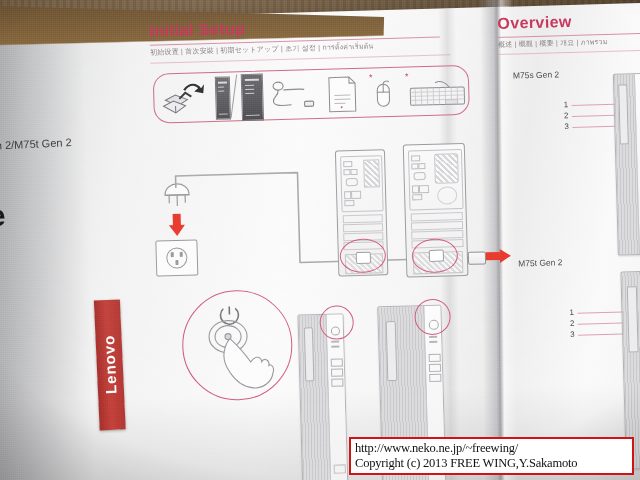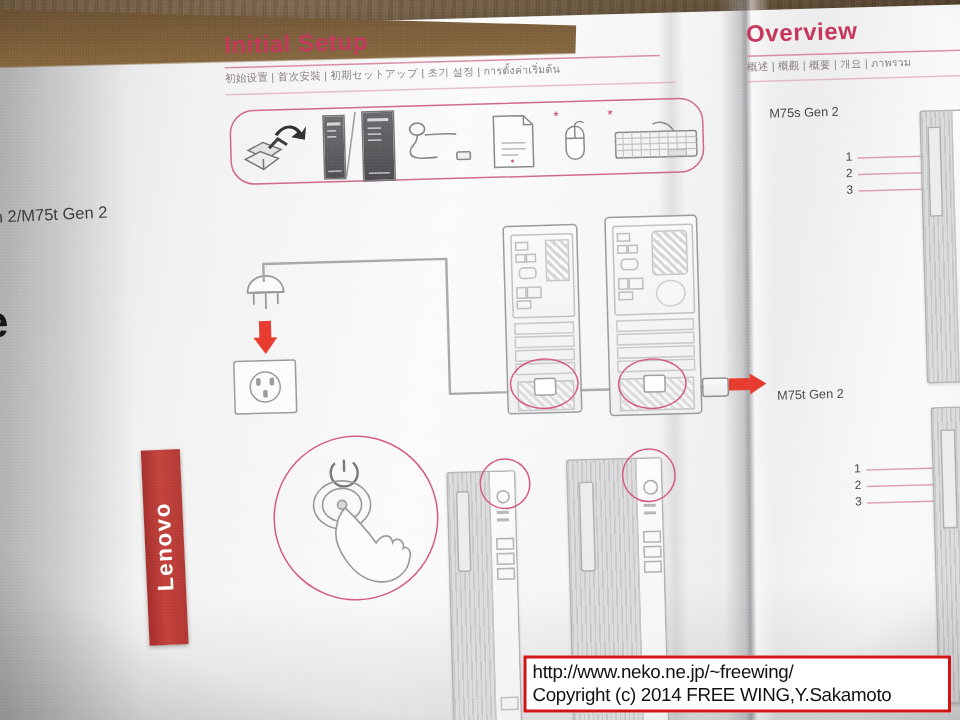--- a/index.html
+++ b/index.html
@@ -138,21 +138,21 @@
   .vignette{
     position:absolute;inset:0;pointer-events:none;
     background:radial-gradient(115% 105% at 52% 42%, rgba(255,255,255,.05) 0%, rgba(0,0,0,0) 55%, rgba(0,0,0,.38) 100%);
   }
   .blur{position:absolute;inset:0;pointer-events:none;backdrop-filter:blur(.35px);}
 
   
   .watermark{
     position:absolute;left:349px;top:437px;width:285px;
     border:2px solid #d01414;background:#ffffff;
-    font-family:Liberation Sans, sans-serif;color:#111;
+    font-family:Liberation Serif, serif;color:#111;
     font-size:12.5px;line-height:14.5px;padding:2px 3px 3px 4px;letter-spacing:-.2px;
     box-sizing:border-box;
   }
   .watermark div{white-space:nowrap;}
 </style>
 </head>
 <body>
 
 <div id="shot">
 
@@ -398,16 +398,16 @@
       <div style="position:absolute;left:5px;top:14px;width:8px;height:64px;border:1px solid #b0b0b4;background:#ededee;"></div>
     </div>
   </div>
 
   <div class="blur"></div>
   <div class="grain"></div>
   <div class="vignette"></div>
 
   <div class="watermark">
     <div>http://www.neko.ne.jp/~freewing/</div>
-    <div>Copyright (c) 2014 FREE WING,Y.Sakamoto</div>
+    <div>Copyright (c) 2013 FREE WING,Y.Sakamoto</div>
   </div>
 
 </div>
 
 </body></html>

